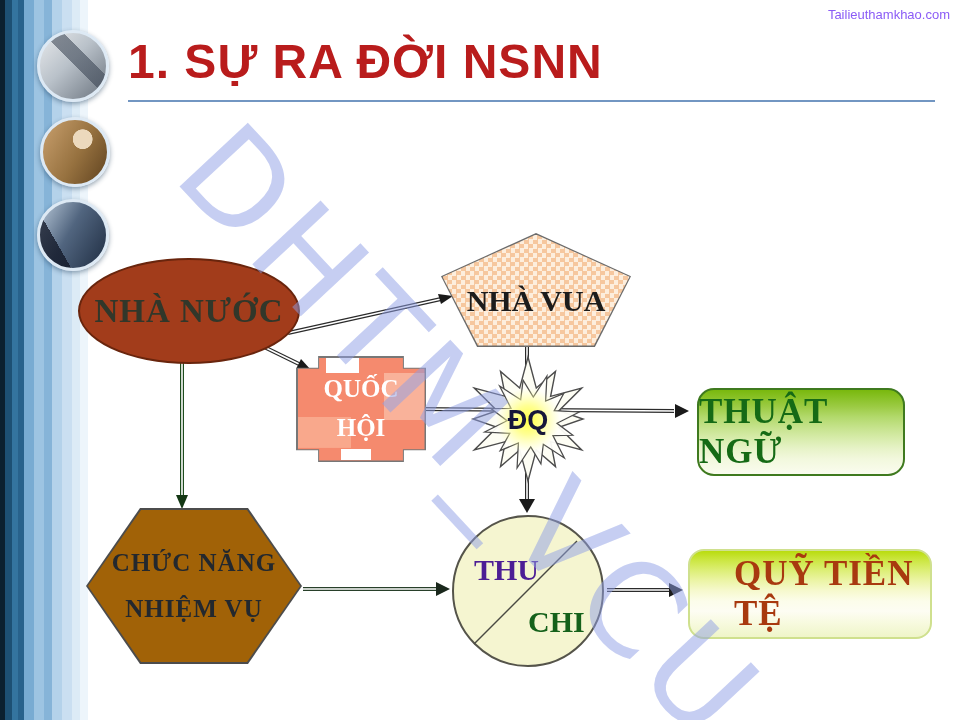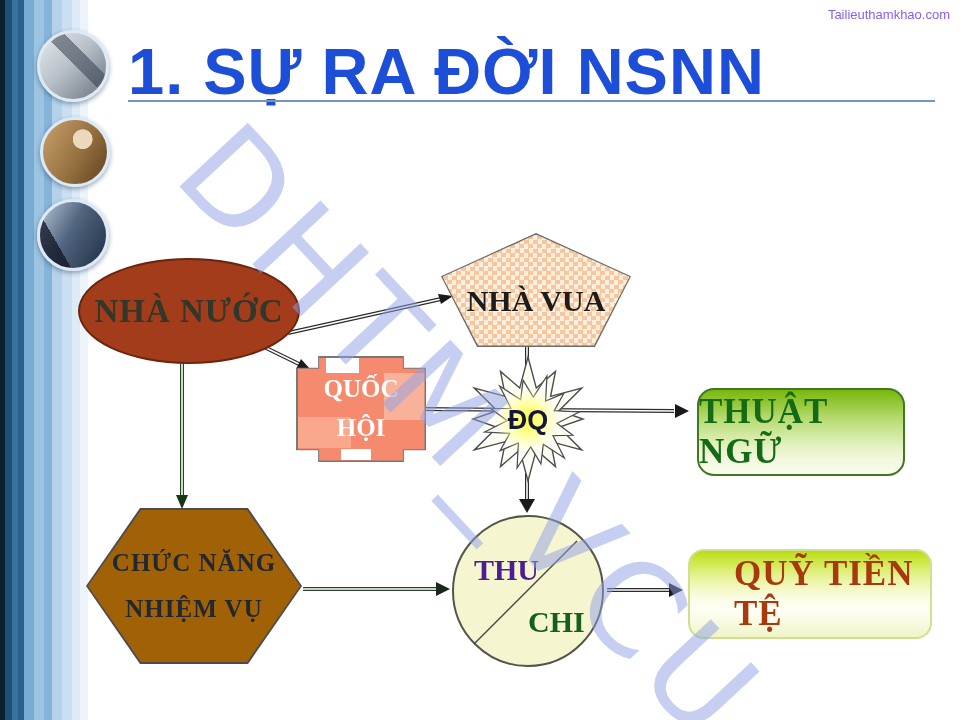--- a/index.html
+++ b/index.html
@@ -19,22 +19,22 @@
     background:linear-gradient(45deg,transparent 52%,rgba(55,65,80,.55) 52% 68%,transparent 68%),
                linear-gradient(135deg,#e8eaec 0%,#b9c1c9 45%,#6a737e 100%);}
   .photo2{left:40px;top:117px;width:64px;height:64px;
     background:radial-gradient(circle at 62% 30%,#ecd9bd 0 16%,transparent 17%),
                linear-gradient(120deg,#c9a06e 0%,#96713f 55%,#5f421f 100%);}
   .photo3{left:37px;top:199px;width:66px;height:66px;
     background:linear-gradient(60deg,rgba(15,20,35,.75) 0 30%,transparent 30%),
                linear-gradient(120deg,#b9c9d9 0%,#51657f 45%,#1f2d42 100%);}
 
   
-  .title{position:absolute;left:128px;top:34px;font-size:65px;font-weight:bold;
-         color:#1d4ed8;letter-spacing:1px;white-space:nowrap;z-index:2;}
+  .title{position:absolute;left:128px;top:34px;font-size:48px;font-weight:bold;
+         color:#b91c1c;letter-spacing:1px;white-space:nowrap;z-index:2;}
   .title-rule{position:absolute;left:128px;top:100px;width:807px;height:2px;
               background:#7296c2;z-index:2;}
   .credit{position:absolute;right:10px;top:7px;font-size:13px;color:#8b5cf6;
           text-shadow:1px 1px 0 #fff;z-index:2;}
 
   
   .watermark{position:absolute;left:258px;top:96px;z-index:6;pointer-events:none;
     font-family:"DejaVu Sans",sans-serif;font-size:128px;letter-spacing:8px;
     color:#8f9fe6;opacity:.5;white-space:nowrap;
     transform:rotate(47deg);transform-origin:0 0;}

